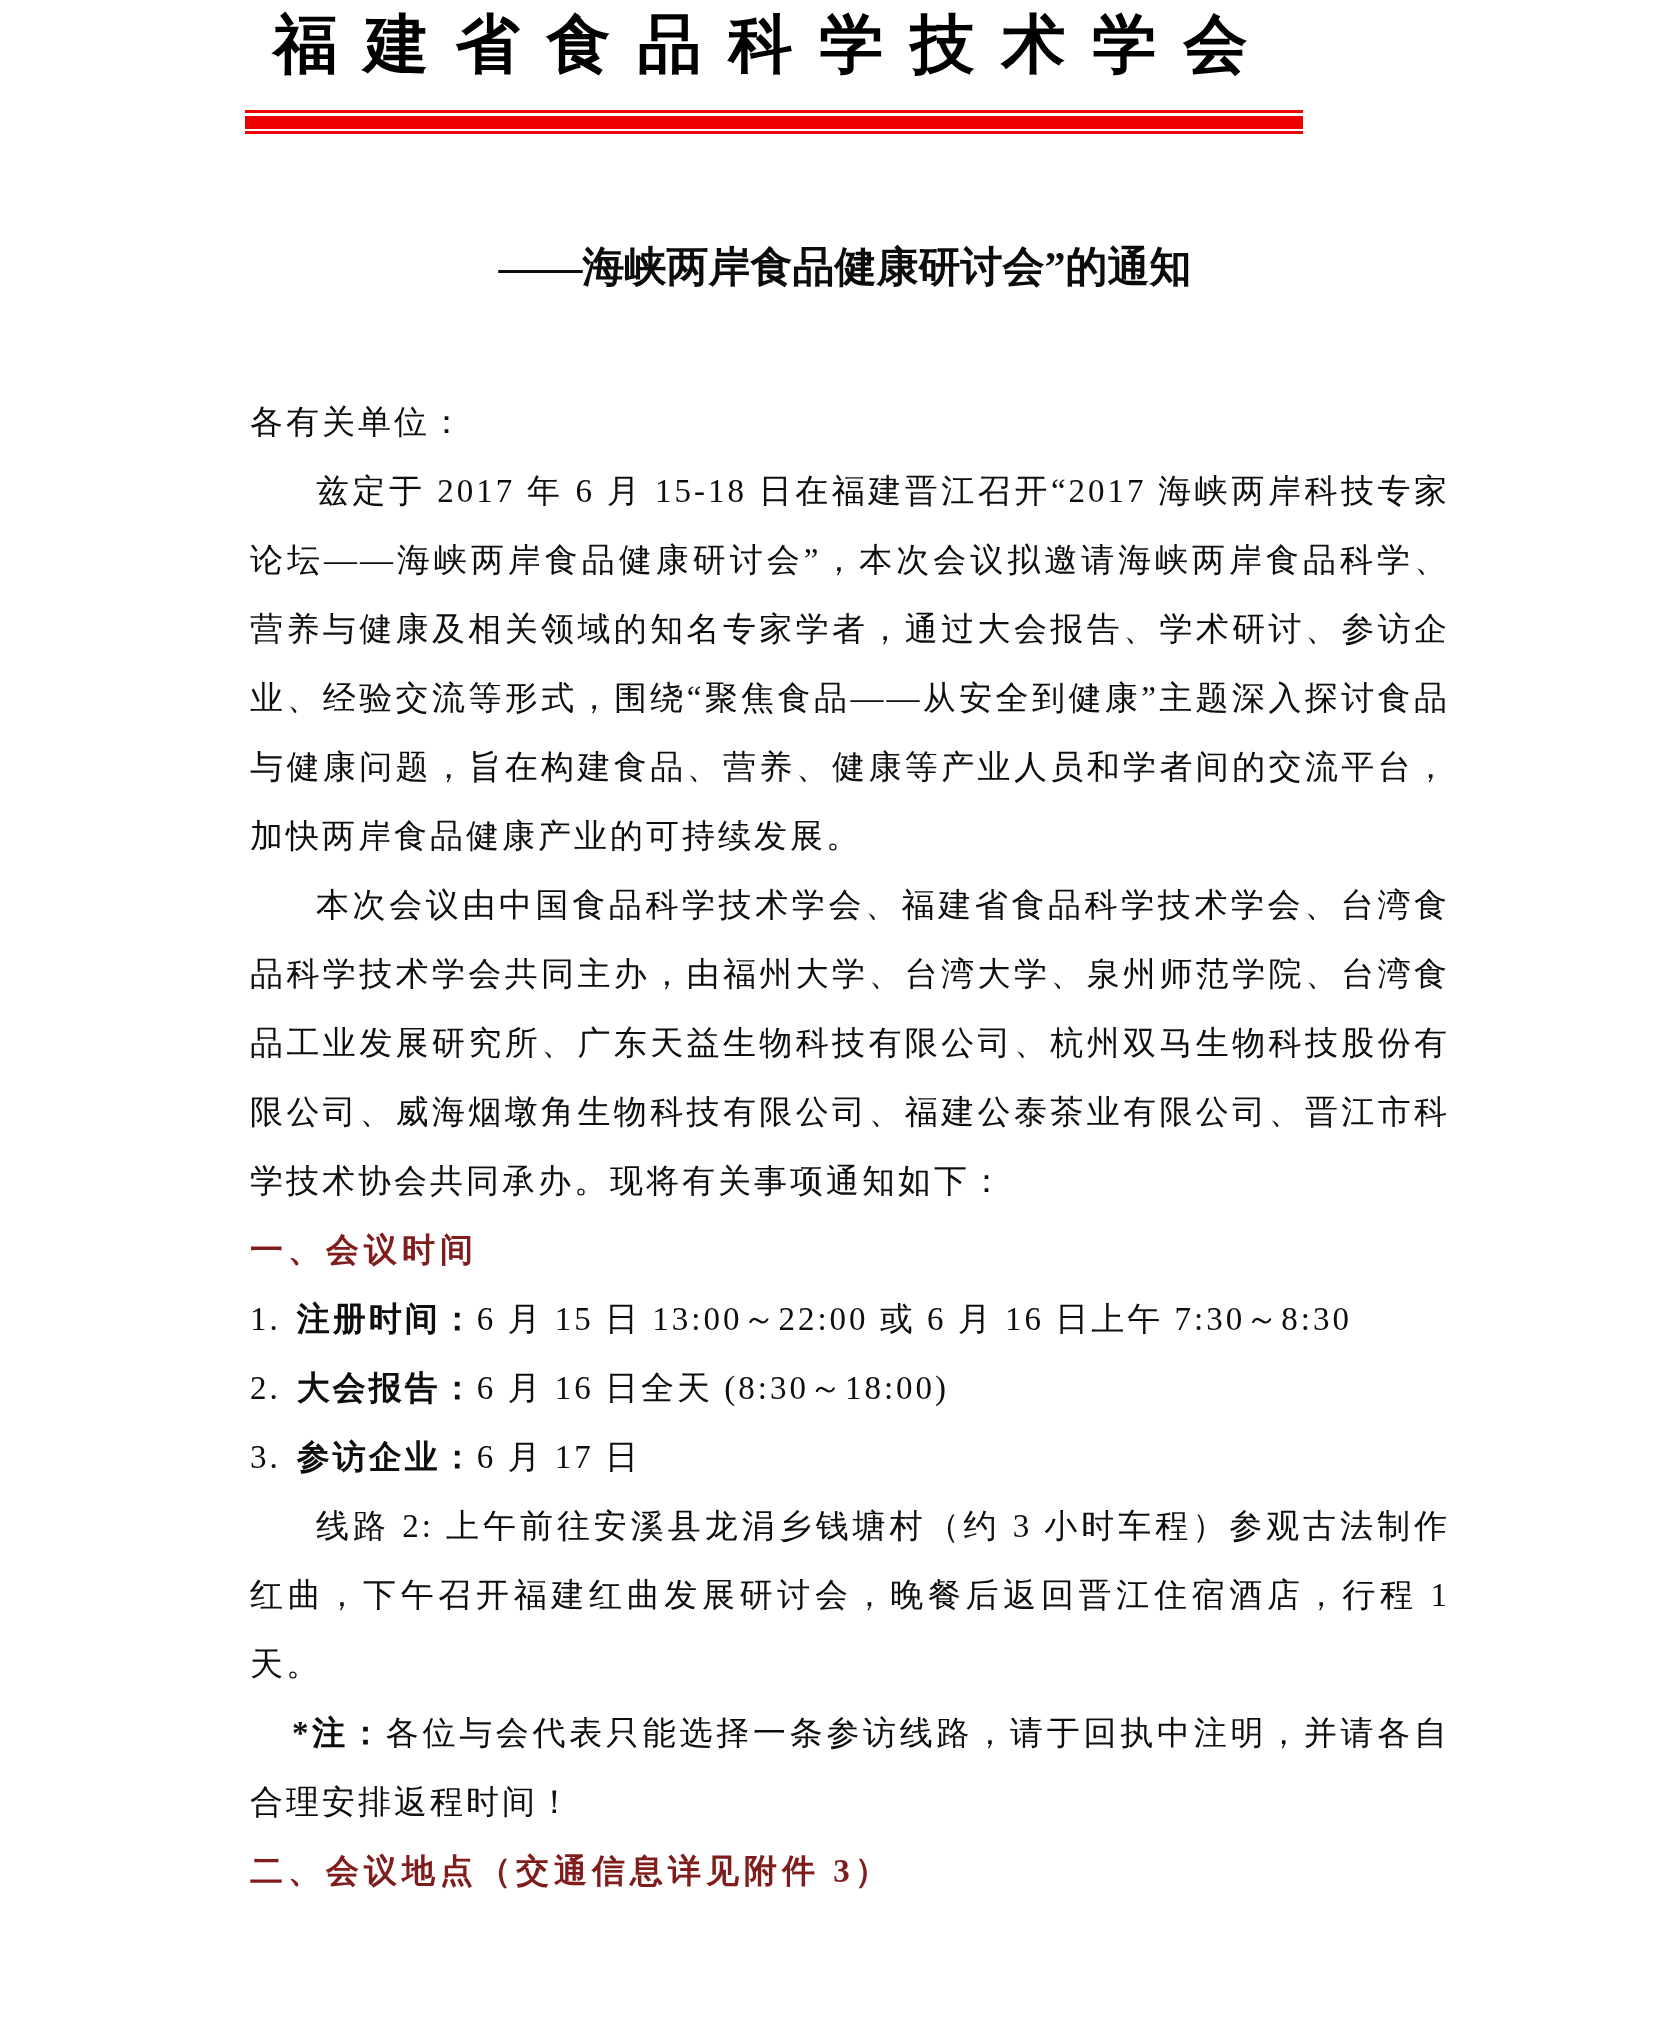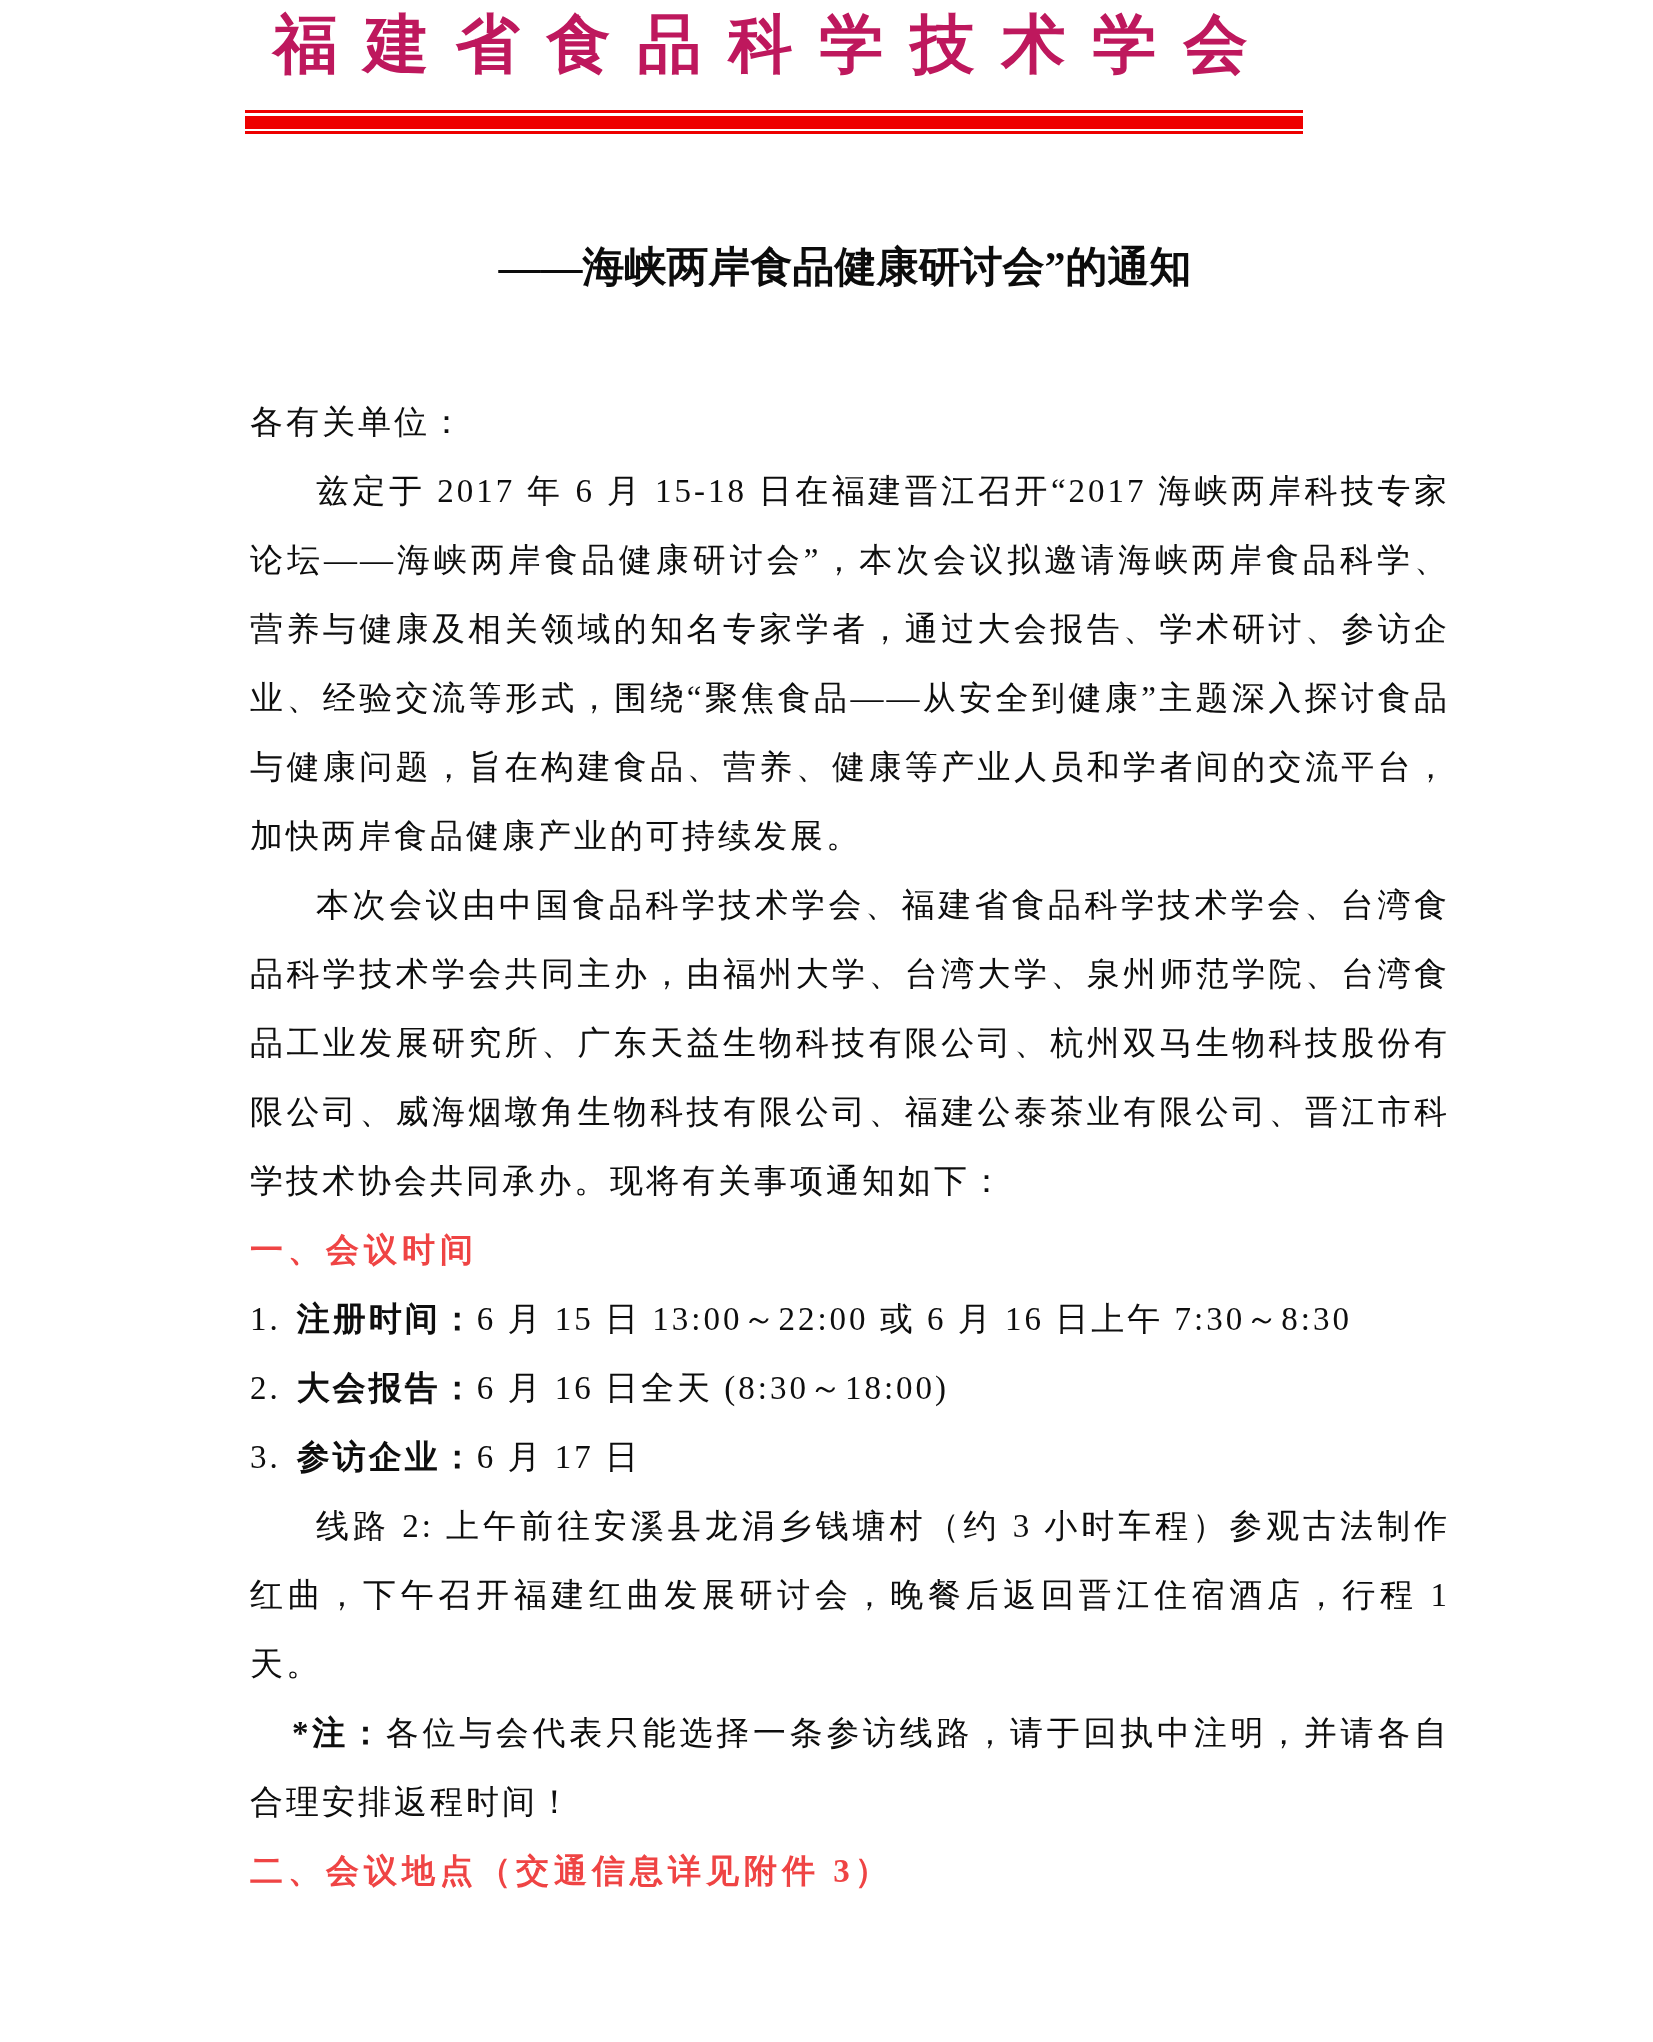--- a/index.html
+++ b/index.html
@@ -35,33 +35,33 @@
   
   .body-block{
     position:absolute;left:250px;top:388px;width:1200px;
     font-size:33px;line-height:69px;letter-spacing:3px;
     text-align:justify;color:#0e0e0e;
   }
   .body-block p{margin:0;}
   .indent2{text-indent:2em;}
   .note-p{text-indent:42px;}
   .sec-heading{
-    margin:0;font-weight:bold;letter-spacing:5px;color:#ef4444;
+    margin:0;font-weight:bold;letter-spacing:5px;color:#7f1d1d;
     text-align:left;
   }
   .num-item{margin:0;text-align:left;white-space:nowrap;}
   .num-item .item-num{display:inline-block;margin-right:16px;font-family:"Liberation Serif","DejaVu Serif",serif;}
   .bold{font-weight:bold;}
 </style>
 </head>
 <body>
 
 <div class="page">
 
-  <div class="org-title" style="color: #be185d; text-align: center;">福建省食品科学技术学会</div>
+  <div class="org-title" style="color: #000000; text-align: center;">福建省食品科学技术学会</div>
 
   <div class="head-rule">
     <div class="bar-thin" style="background: rgb(238, 0, 0);"></div>
     <div class="bar-gap"></div>
     <div class="bar-thick" style="background: rgb(238, 0, 0);"></div>
     <div class="bar-gap2"></div>
     <div class="bar-thin" style="background: rgb(238, 0, 0);"></div>
   </div>
 
   <div class="doc-title l2">——海峡两岸食品健康研讨会”的通知</div>

